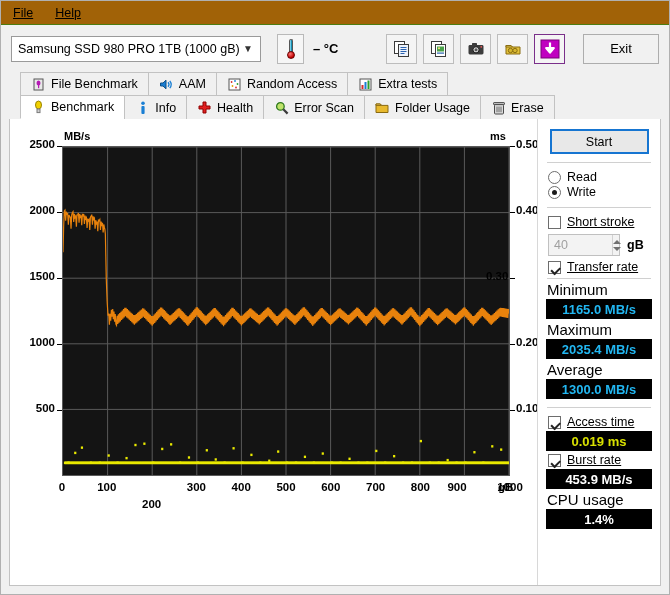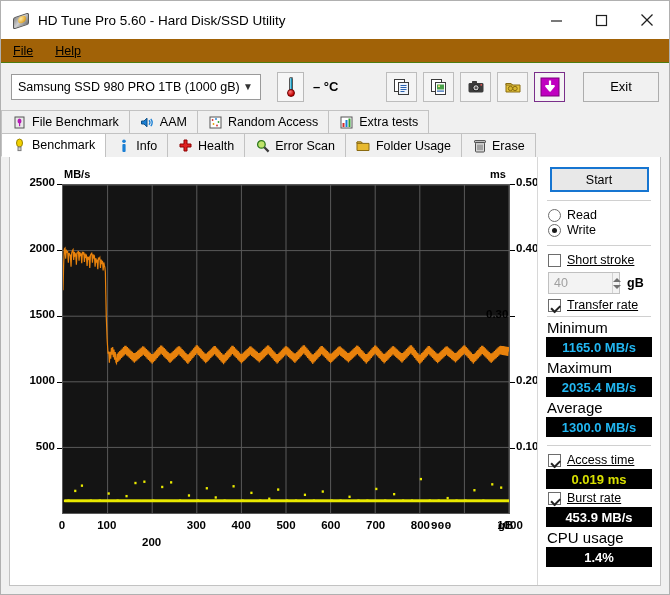--- a/index.html
+++ b/index.html
@@ -99,21 +99,21 @@
     display: flex; align-items: center; justify-content: center;
   }
   .tool-btn.accent { border: 1px solid #7a2f8a; background: #f4f4f4; }
   .exit-btn {
     width: 76px; height: 30px; margin-left: 12px;
     border: 1px solid #adadad; background: #f1f1f1;
     display: flex; align-items: center; justify-content: center;
     font-size: 13px; color: #000;
   }
   
-  .tabstrip { padding: 0 0; flex: none; }
+  .tabstrip { padding: 0 19px; flex: none; }
   .tabrow { display: flex; align-items: flex-end; }
   .tab {
     height: 24px; display: flex; align-items: center; gap: 5px;
     padding: 0 10px; font-size: 12.5px; color: #000;
     background: #f0f0f0; border: 1px solid #c2c2c2; border-bottom: none;
     margin-right: -1px;
   }
   .tabrow.row1 .tab { height: 23px; }
   .tab.active { background: #ffffff; border-bottom: 1px solid #fff; }
   .tab .ti { width: 15px; height: 15px; display:flex; align-items:center; justify-content:center; flex:none; }
@@ -196,45 +196,20 @@
   .v-cyan  { color: #22b7f2; }
   .v-yellow{ color: #d8e000; }
   .v-white { color: #ffffff; }
   .chk-row { display:flex; align-items:center; gap:6px; margin: 2px 0 2px 2px; font-size:12.5px; color:#000;text-decoration:underline; }
 </style>
 </head>
 <body>
 
 <div class="window">
 
-  <div class="titlebar">
-    <div class="app-icon">
-      <div class="platter"></div>
-        <div class="dot"></div>
-    </div>
-    <div class="title-text">HD Tune Pro 5.60 - Hard Disk/SSD Utility</div>
-    <div class="win-btns">
-      <div class="win-btn">
-        <svg width="13" height="13" viewBox="0 0 13 13">
-            <line x1="1" y1="7" x2="12" y2="7" stroke="#202020" stroke-width="1.2"></line>
-          </svg>
-      </div>
-      <div class="win-btn">
-        <svg width="13" height="13" viewBox="0 0 13 13">
-            <rect x="1.5" y="1.5" width="10" height="10" fill="none" stroke="#202020" stroke-width="1.2"></rect>
-          </svg>
-      </div>
-      <div class="win-btn">
-        <svg width="14" height="14" viewBox="0 0 14 14">
-            <line x1="1.5" y1="1.5" x2="12.5" y2="12.5" stroke="#202020" stroke-width="1.2"></line>
-            <line x1="12.5" y1="1.5" x2="1.5" y2="12.5" stroke="#202020" stroke-width="1.2"></line>
-          </svg>
-      </div>
-    </div>
-  </div>
 
   <div class="menubar">
     <div class="menu-item"><u>File</u></div>
     <div class="menu-item"><u>Help</u></div>
   </div>
 
   <div class="toolbar">
     <div class="drive-select">
       <span>Samsung SSD 980 PRO 1TB (1000 gB)</span>
       <span class="chev">▼</span>
@@ -962,21 +937,21 @@
       <div id="x-ticks">
           <div class="xtick" style="left: 32px; width: 40px; text-align: center; top: 362px;">0</div>
           <div class="xtick" style="left: 76.8px; width: 40px; text-align: center; top: 362px;">100</div>
           <div class="xtick" style="left: 121.6px; width: 40px; text-align: center; top: 362px; margin-top: 17px;">200</div>
           <div class="xtick" style="left: 166.4px; width: 40px; text-align: center; top: 362px;">300</div>
           <div class="xtick" style="left: 211.2px; width: 40px; text-align: center; top: 362px;">400</div>
           <div class="xtick" style="left: 256px; width: 40px; text-align: center; top: 362px;">500</div>
           <div class="xtick" style="left: 300.8px; width: 40px; text-align: center; top: 362px;">600</div>
           <div class="xtick" style="left: 345.6px; width: 40px; text-align: center; top: 362px;">700</div>
           <div class="xtick" style="left: 390.4px; width: 40px; text-align: center; top: 362px;">800</div>
-          <div class="xtick" style="left: 411px; width: 40px; text-align: center; top: 362px; font-family: Liberation Mono, monospace;">900</div>
+          <div class="xtick" style="left: 427px; width: 40px; text-align: center; top: 362px;">900</div>
           <div class="xtick" style="left: 480px; width: 40px; text-align: center; top: 362px;">1000</div>
         </div>
       <div class="xtick" style="left:488px; top:362px; font-weight:bold;">gB</div>
     </div>
 
     <div class="side-panel">
       <div class="start-btn">Start</div>
       <div class="sep"></div>
 
       <div class="opt-row">

